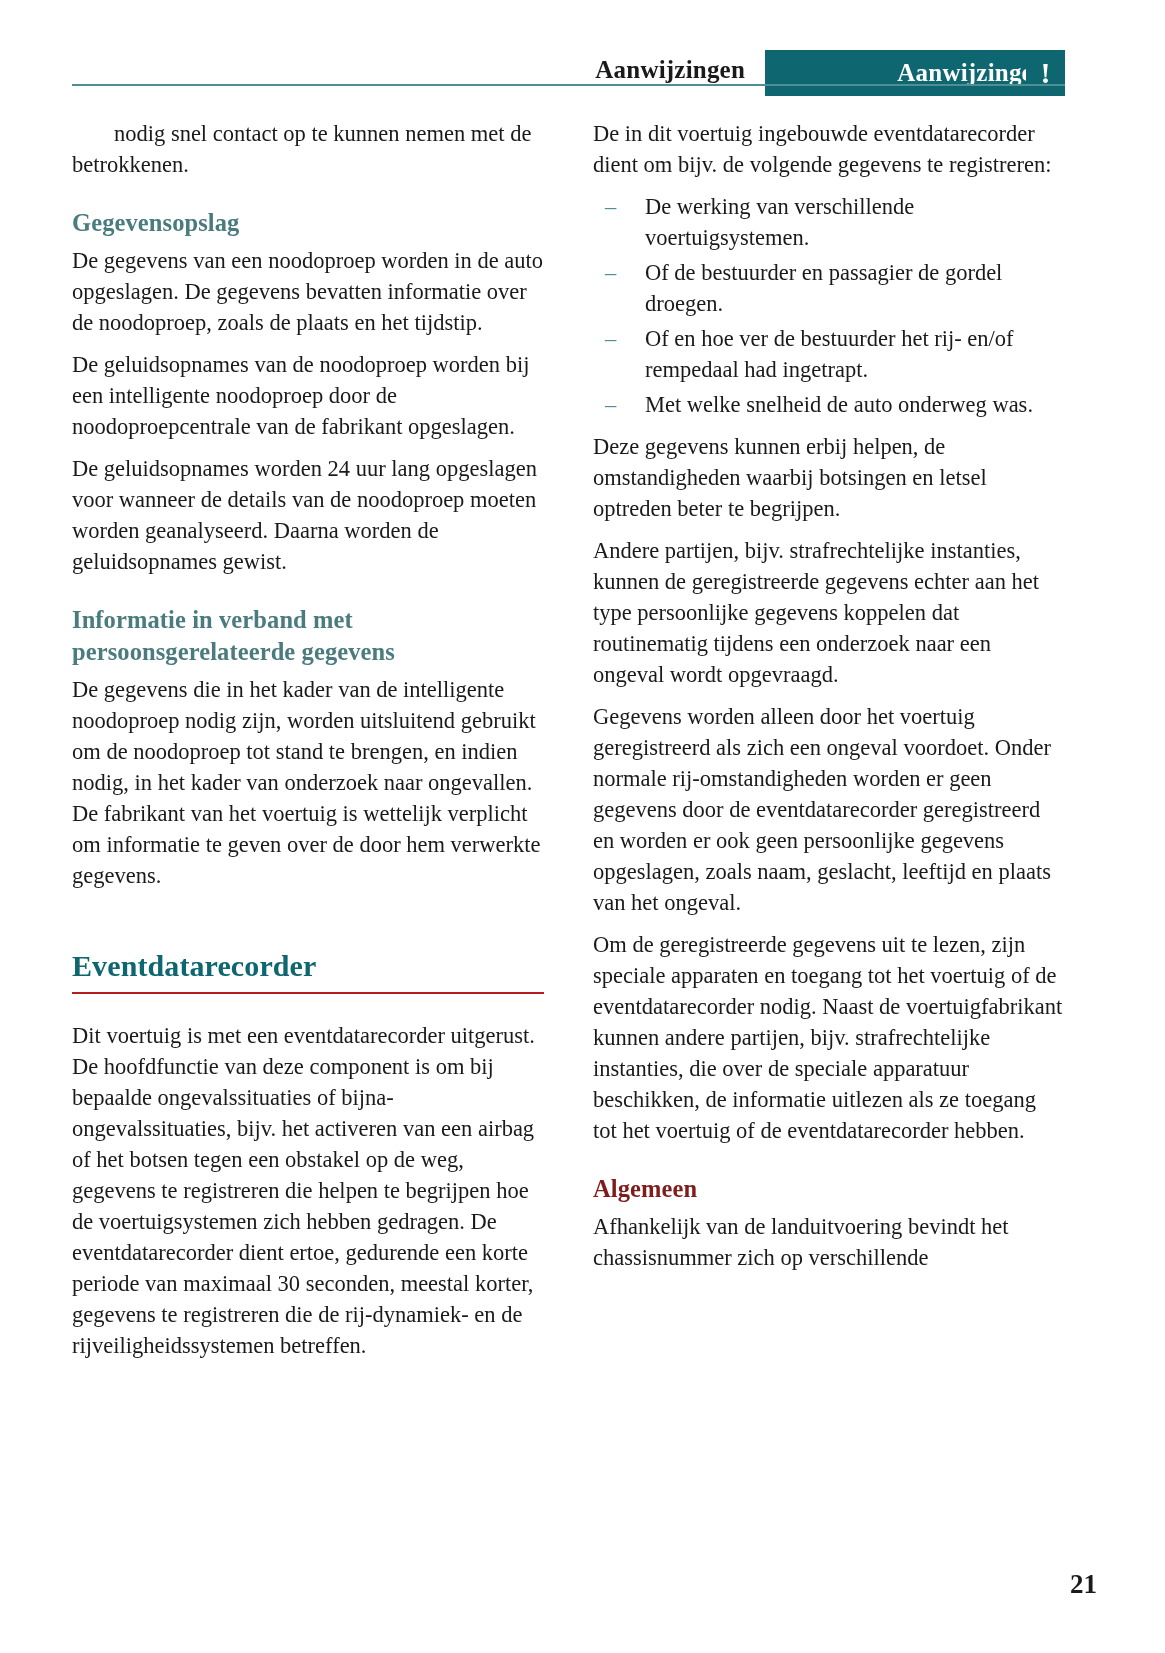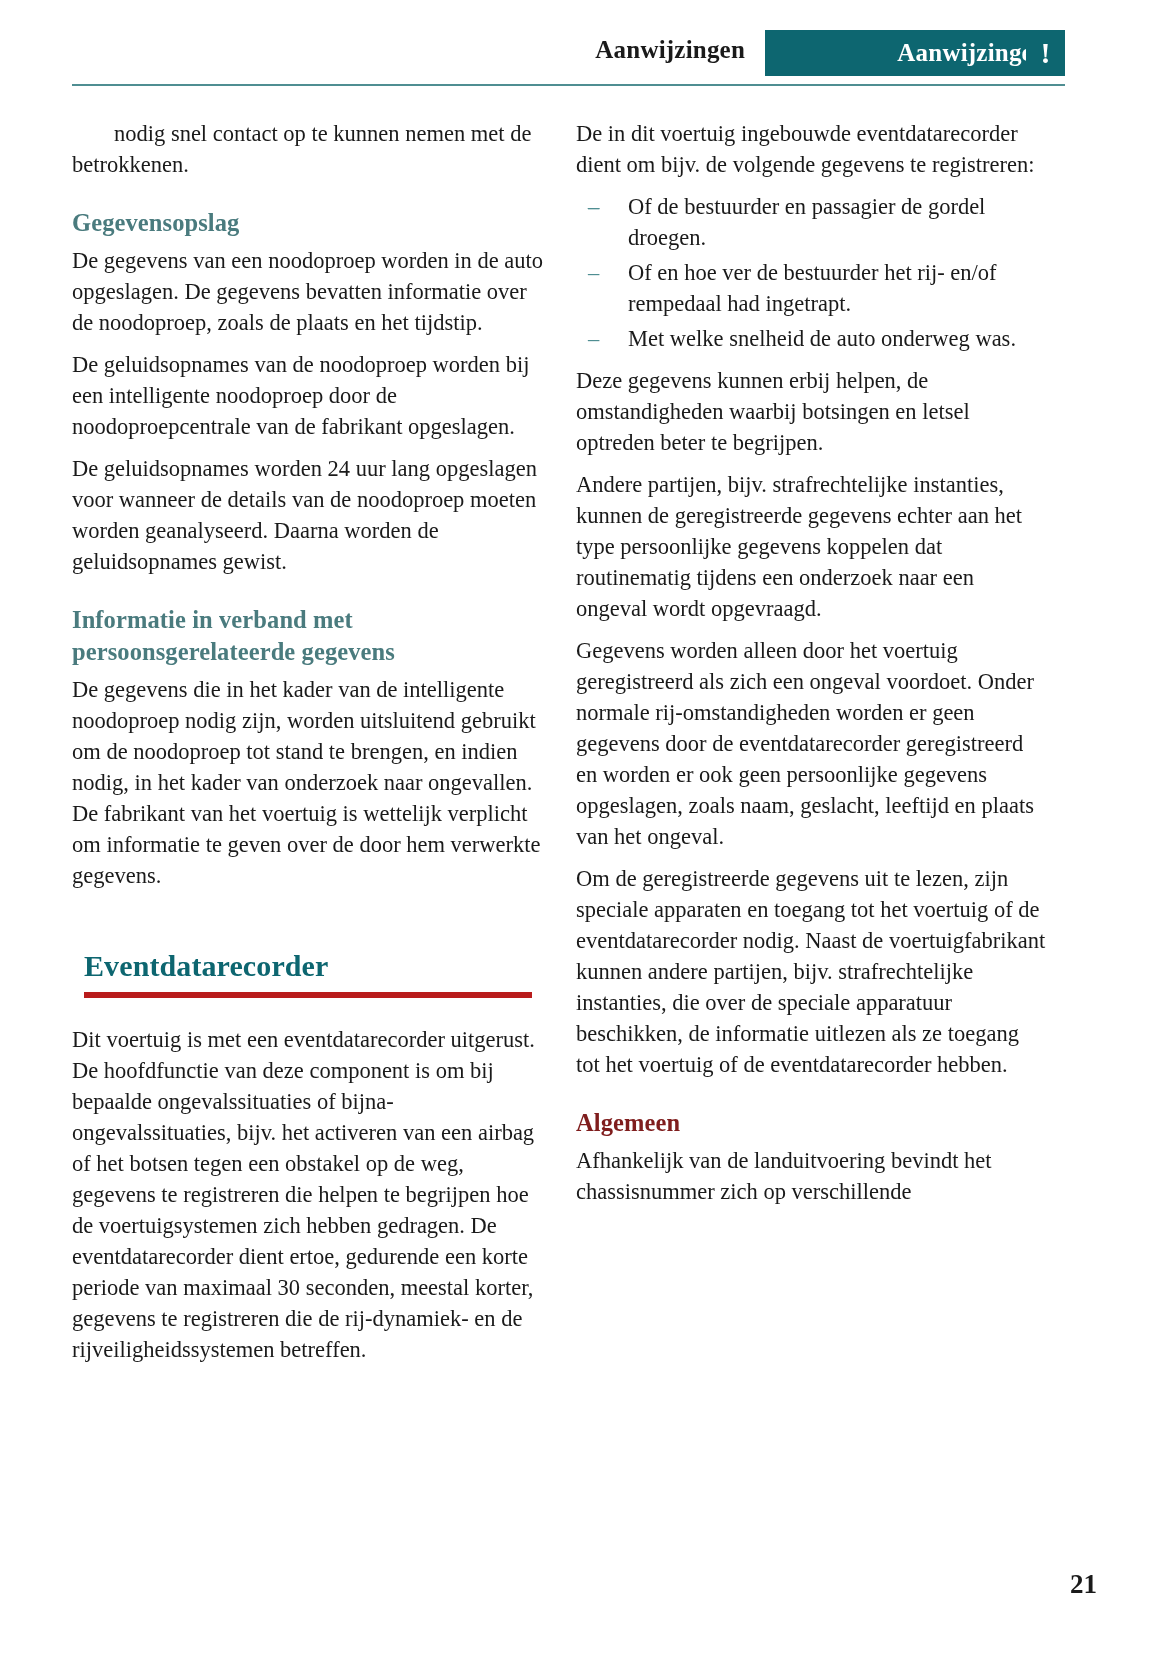--- a/index.html
+++ b/index.html
@@ -12,21 +12,21 @@
     height: 1653px;
     position: relative;
     font-family: "Liberation Serif", "DejaVu Serif", serif;
     color: #1a1a1a;
     overflow: hidden;
   }
 
   
   .page-header {
     position: absolute;
-    top: 30px;
+    top: 50px;
     left: 0;
     width: 1165px;
     height: 46px;
   }
   .header-left-title {
     position: absolute;
     right: 420px;
     top: 6px;
     font-size: 25px;
     font-weight: bold;
@@ -84,42 +84,42 @@
     top: 118px;
     left: 72px;
     width: 993px;
   }
   .col {
     position: absolute;
     top: 0;
     width: 472px;
   }
   .col-left  { left: 0; }
-  .col-right { left: 504px; }
+  .col-right { left: 521px; }
 
   p.body-text {
     margin: 0 0 11px 0;
     font-size: 22.5px;
     line-height: 31px;
     text-align: left;
     color: #1a1a1a;
   }
   p.body-text.indent-first {
     text-indent: 42px;
   }
 
   h2.section-title {
-    margin: 12px;
+    margin: 0;
     padding: 0 0 7px 0;
     font-size: 30px;
     font-weight: bold;
     color: #0d6670;
     line-height: 38px;
     letter-spacing: 0.1px;
-    border-bottom: 6px solid #b91c1c;
+    border-bottom: 2px solid #b91c1c;
   }
   .section-block { margin-top: 56px; margin-bottom: 26px; }
 
   h3.sub-title {
     margin: 27px 0 6px 0;
     font-size: 24.5px;
     font-weight: bold;
     line-height: 32px;
     color: #4a7b7e;
     letter-spacing: 0.1px;
@@ -195,20 +195,21 @@
     <p class="body-text">Dit voertuig is met een eventdatarecorder uitgerust. De hoofdfunctie van deze component is om bij bepaalde ongevalssituaties of bijna-ongevalssituaties, bijv. het activeren van een airbag of het botsen tegen een obstakel op de weg, gegevens te registreren die helpen te begrijpen hoe de voertuigsystemen zich hebben gedragen. De eventdatarecorder dient ertoe, gedurende een korte periode van maximaal 30 seconden, meestal korter, gegevens te registreren die de rij-dynamiek- en de rijveiligheidssystemen betreffen.</p>
   </div>
 
   <div class="col col-right">
 
     <p class="body-text">De in dit voertuig ingebouwde eventdatarecorder dient om bijv. de volgende gegevens te registreren:</p>
 
     <ul class="dash-list">
       <li>
         <span class="dash">–</span>
+        <span>De werking van verschillende voertuigsystemen.</span>
       </li>
       <li>
         <span class="dash">–</span>
         <span>Of de bestuurder en passagier de gordel droegen.</span>
       </li>
       <li>
         <span class="dash">–</span>
         <span>Of en hoe ver de bestuurder het rij- en/of rempedaal had ingetrapt.</span>
       </li>
       <li>

